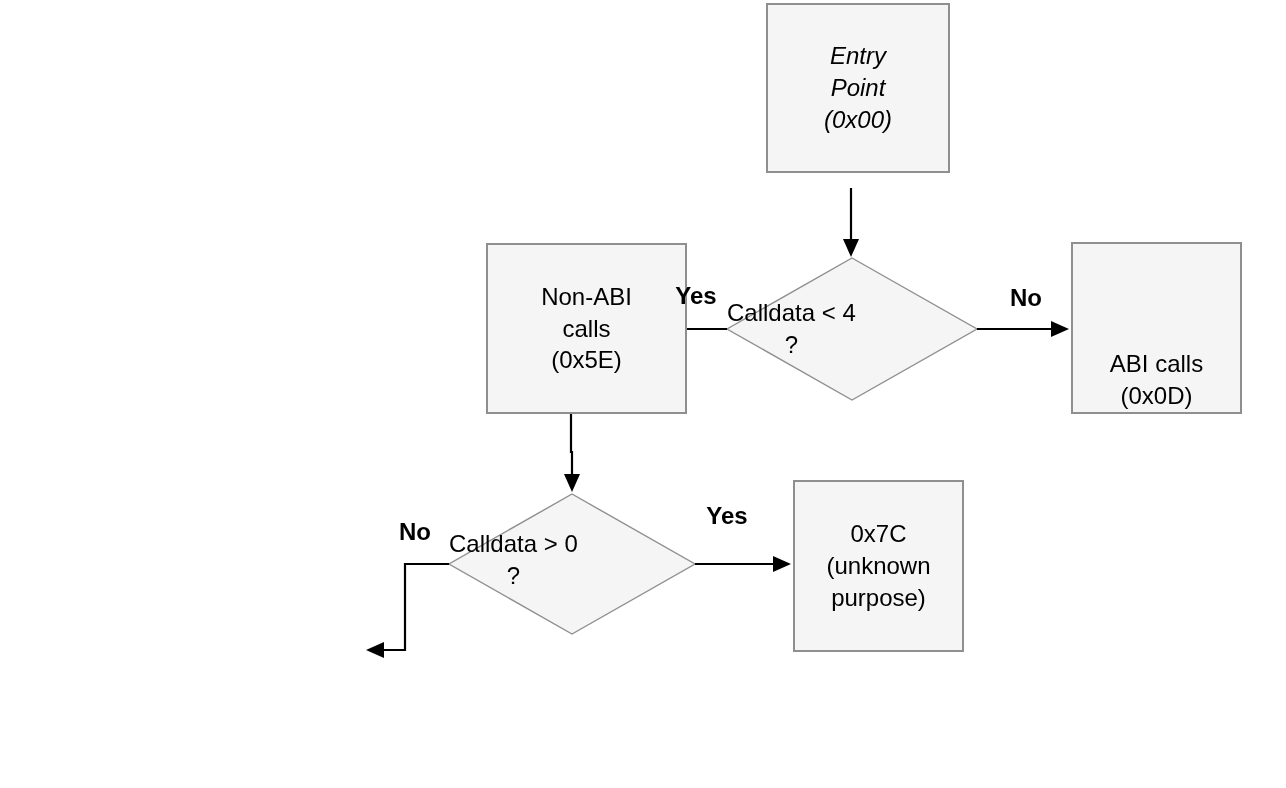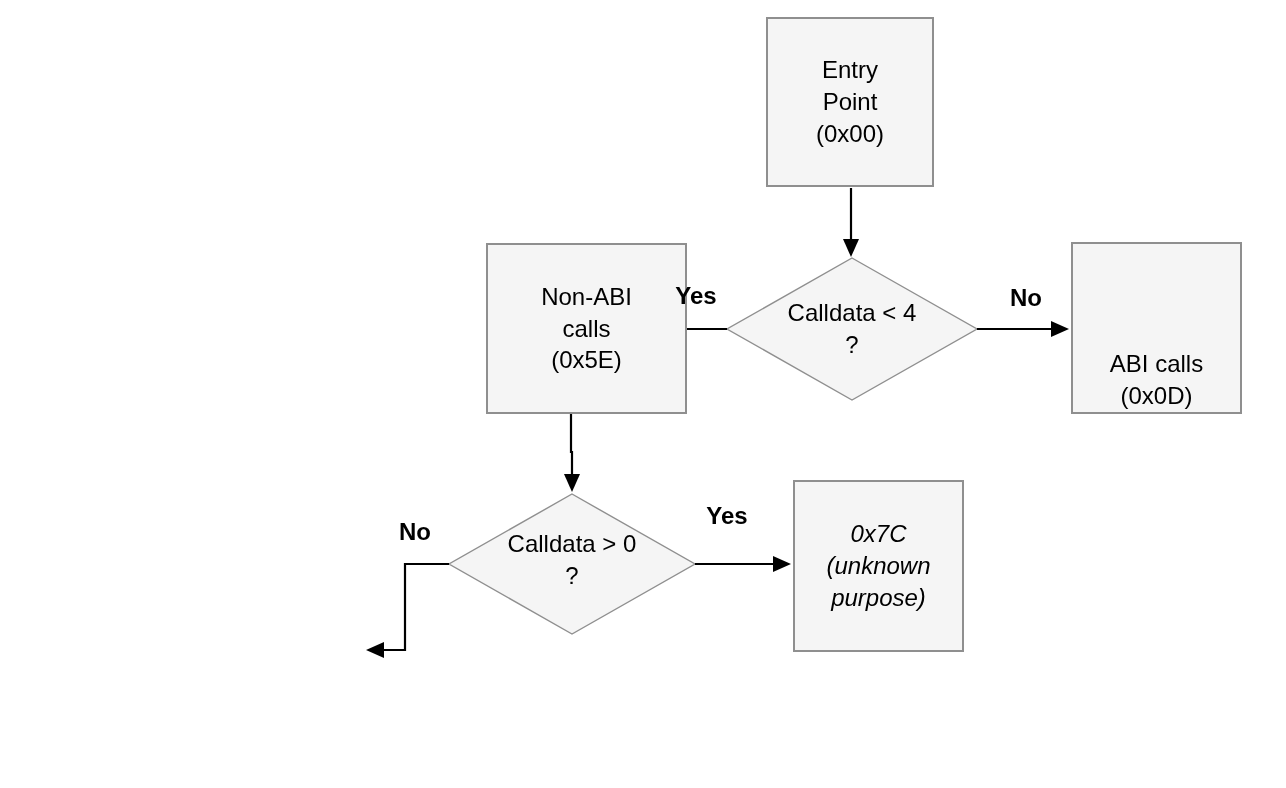--- a/index.html
+++ b/index.html
@@ -50,36 +50,36 @@
     white-space: pre-line;
     text-align: center;
     font-size: 24px;
     line-height: 1.33;
     color: var(--text);
   }
   .dlabel {
     position: absolute;
     display: flex;
     align-items: center;
-    justify-content: center;
+    justify-content: flex-start;
     pointer-events: none;
   }
   .elabel {
     position: absolute;
     transform: translate(-50%, -50%);
     font-size: 24px;
     color: var(--text);
     white-space: nowrap;
     font-weight: bold;
   }
   
-  #n-entry   { left: 766px;  top: 17px;  width: 168px; height: 170px; }
+  #n-entry   { left: 766px;  top: 3px;  width: 184px; height: 170px; font-style: italic; }
   #n-nonabi  { left: 486px;  top: 243px; width: 201px; height: 171px; }
   #n-abi     { left: 1071px; top: 242px; width: 171px; height: 172px; align-items: flex-end; }
-  #n-7c      { left: 793px;  top: 480px; width: 171px; height: 172px; font-style: italic; }
+  #n-7c      { left: 793px;  top: 480px; width: 171px; height: 172px; }
   #n-eth     { left: 41px;   top: 493px; width: 319px; height: 252px; }
   #dl-lt4    { left: 727px;  top: 262px; width: 250px; height: 134px; }
   #dl-gt0    { left: 449px;  top: 492px; width: 246px; height: 136px; }
   #el-lt4-yes { left: 696px;  top: 296px; }
   #el-lt4-no  { left: 1026px; top: 298px; }
   #el-gt0-yes { left: 727px;  top: 516px; }
   #el-gt0-no  { left: 415px;  top: 532px; }
 </style>
 </head>
 <body>

